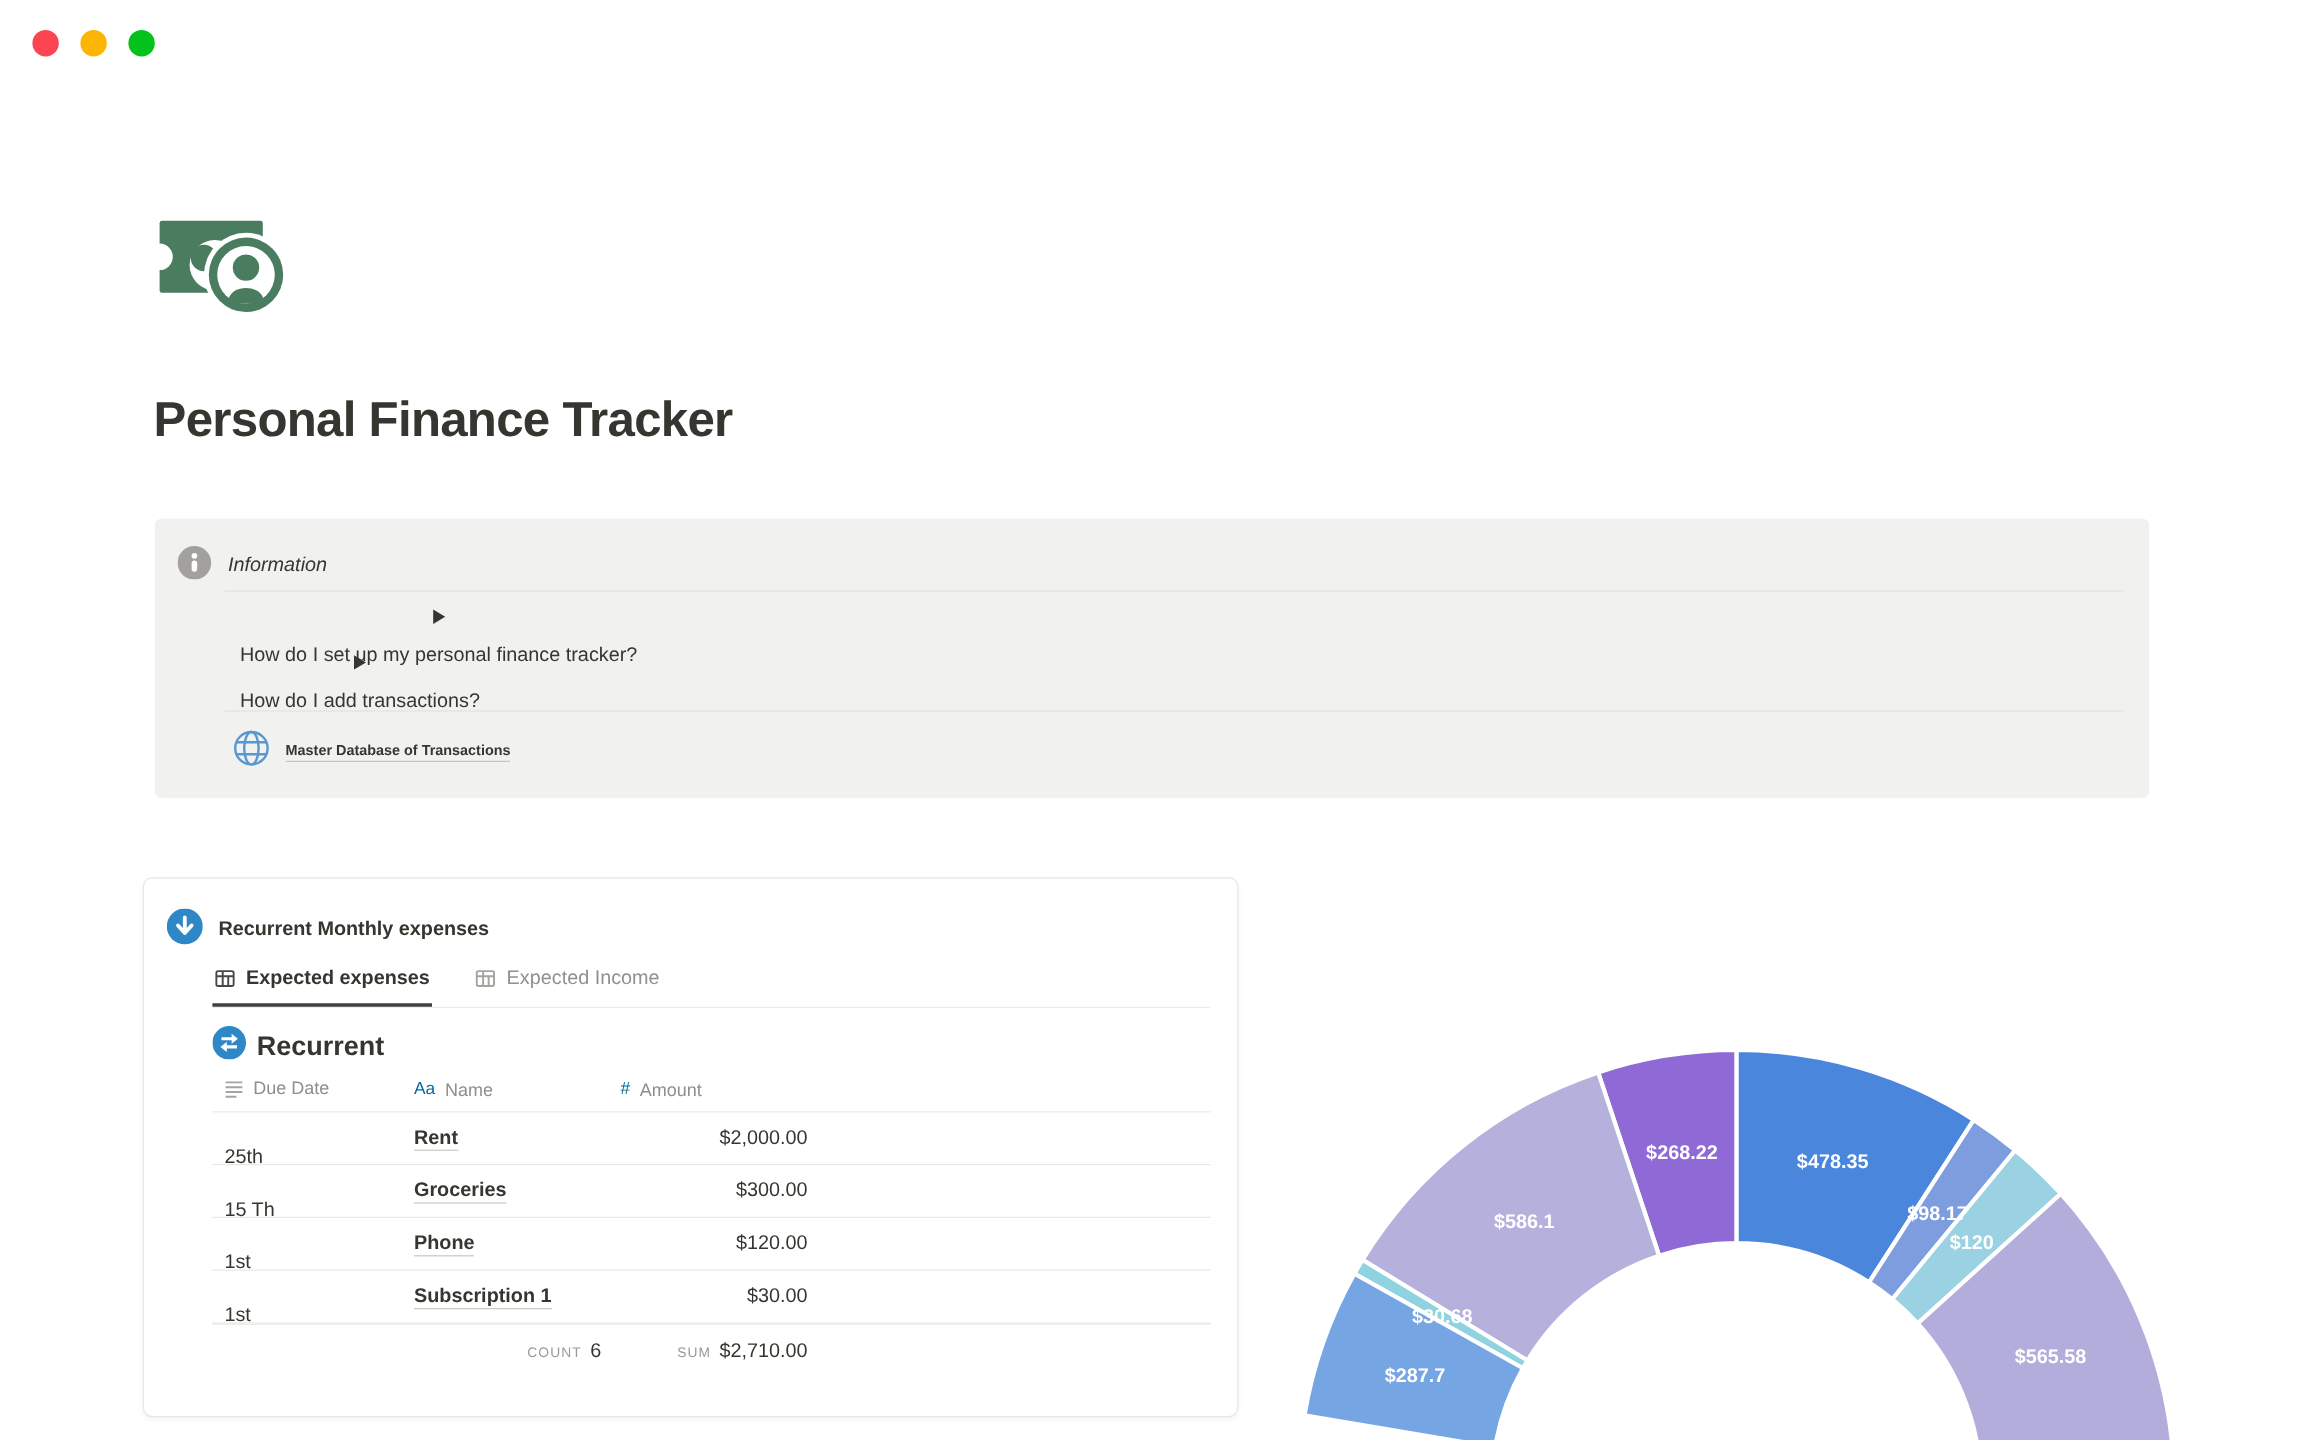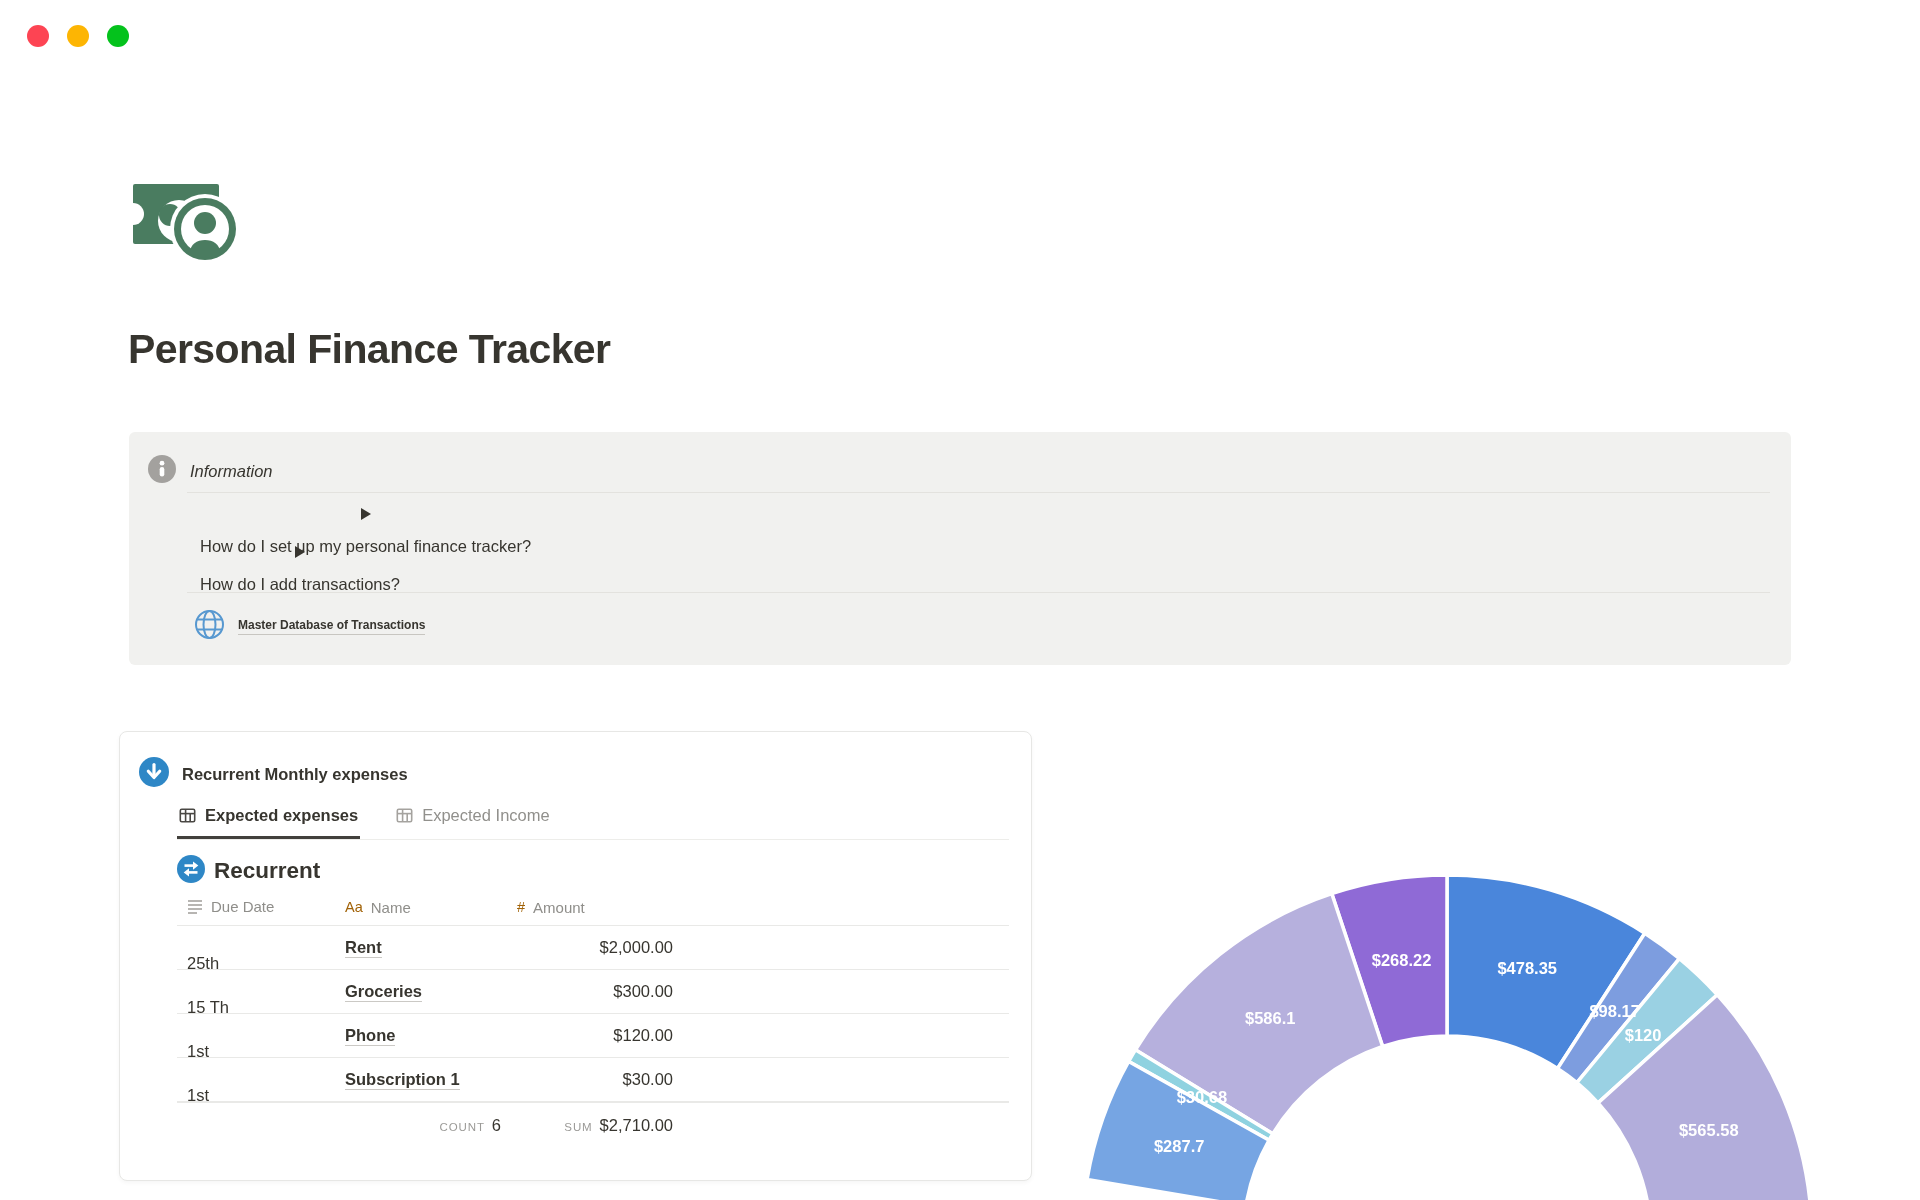--- a/index.html
+++ b/index.html
@@ -54,21 +54,21 @@
   .tab { display:flex; align-items:center; gap:9px; padding:8px 2px 14px 2px; font-size:16.5px; cursor:pointer; }
   .tab.active { color:#37352f; font-weight:700; box-shadow:inset 0 -3px 0 0 #42403c; }
   .tab.inactive { color:#91908c; }
   .tab .tab-icon { display:inline-flex; }
   .section-head { display:flex; align-items:center; gap:9px; margin-top:15px; }
   .section-title { font-size:22.5px; font-weight:700; }
   .thead { display:flex; align-items:center; height:36px; margin-top:3px; padding-left:10px;
            color:#8f8e8a; font-size:15px; border-bottom:1px solid #e9e9e7; }
   .th { display:flex; align-items:flex-start; gap:8px; }
   .th-due { width:158px; } .th-name { width:172px; } .th-amount { width:156px; }
-  .th .mini { color:#a16207; font-size:14.5px; }
+  .th .mini { color:#0369a1; font-size:14.5px; }
   .trow { display:flex; align-items:center; height:44px; padding-left:10px;
           font-size:16.5px; border-bottom:1px solid #e9e9e7; }
   .trow.clipped { height:22px; overflow:hidden; align-items:flex-start; padding-top:11px; border-bottom:none; }
   .col-due { width:158px;margin-top:32px; } .col-name { width:172px; } .col-amount { width:156px; text-align:right; }
   .name-link { font-weight:600; border-bottom:1px solid #cbc9c5; padding-bottom:1px; cursor:pointer; }
   .tfoot { display:flex; align-items:center; height:45px; padding-left:10px; border-top:1px solid #e9e9e7; }
   .f-due { width:158px; }
   .f-name { width:172px; text-align:right; padding-right:16px; }
   .f-amount { width:156px; text-align:right; }
   .f-label { font-size:11.5px; color:#9b9a97; letter-spacing:0.9px; margin-right:7px; }

